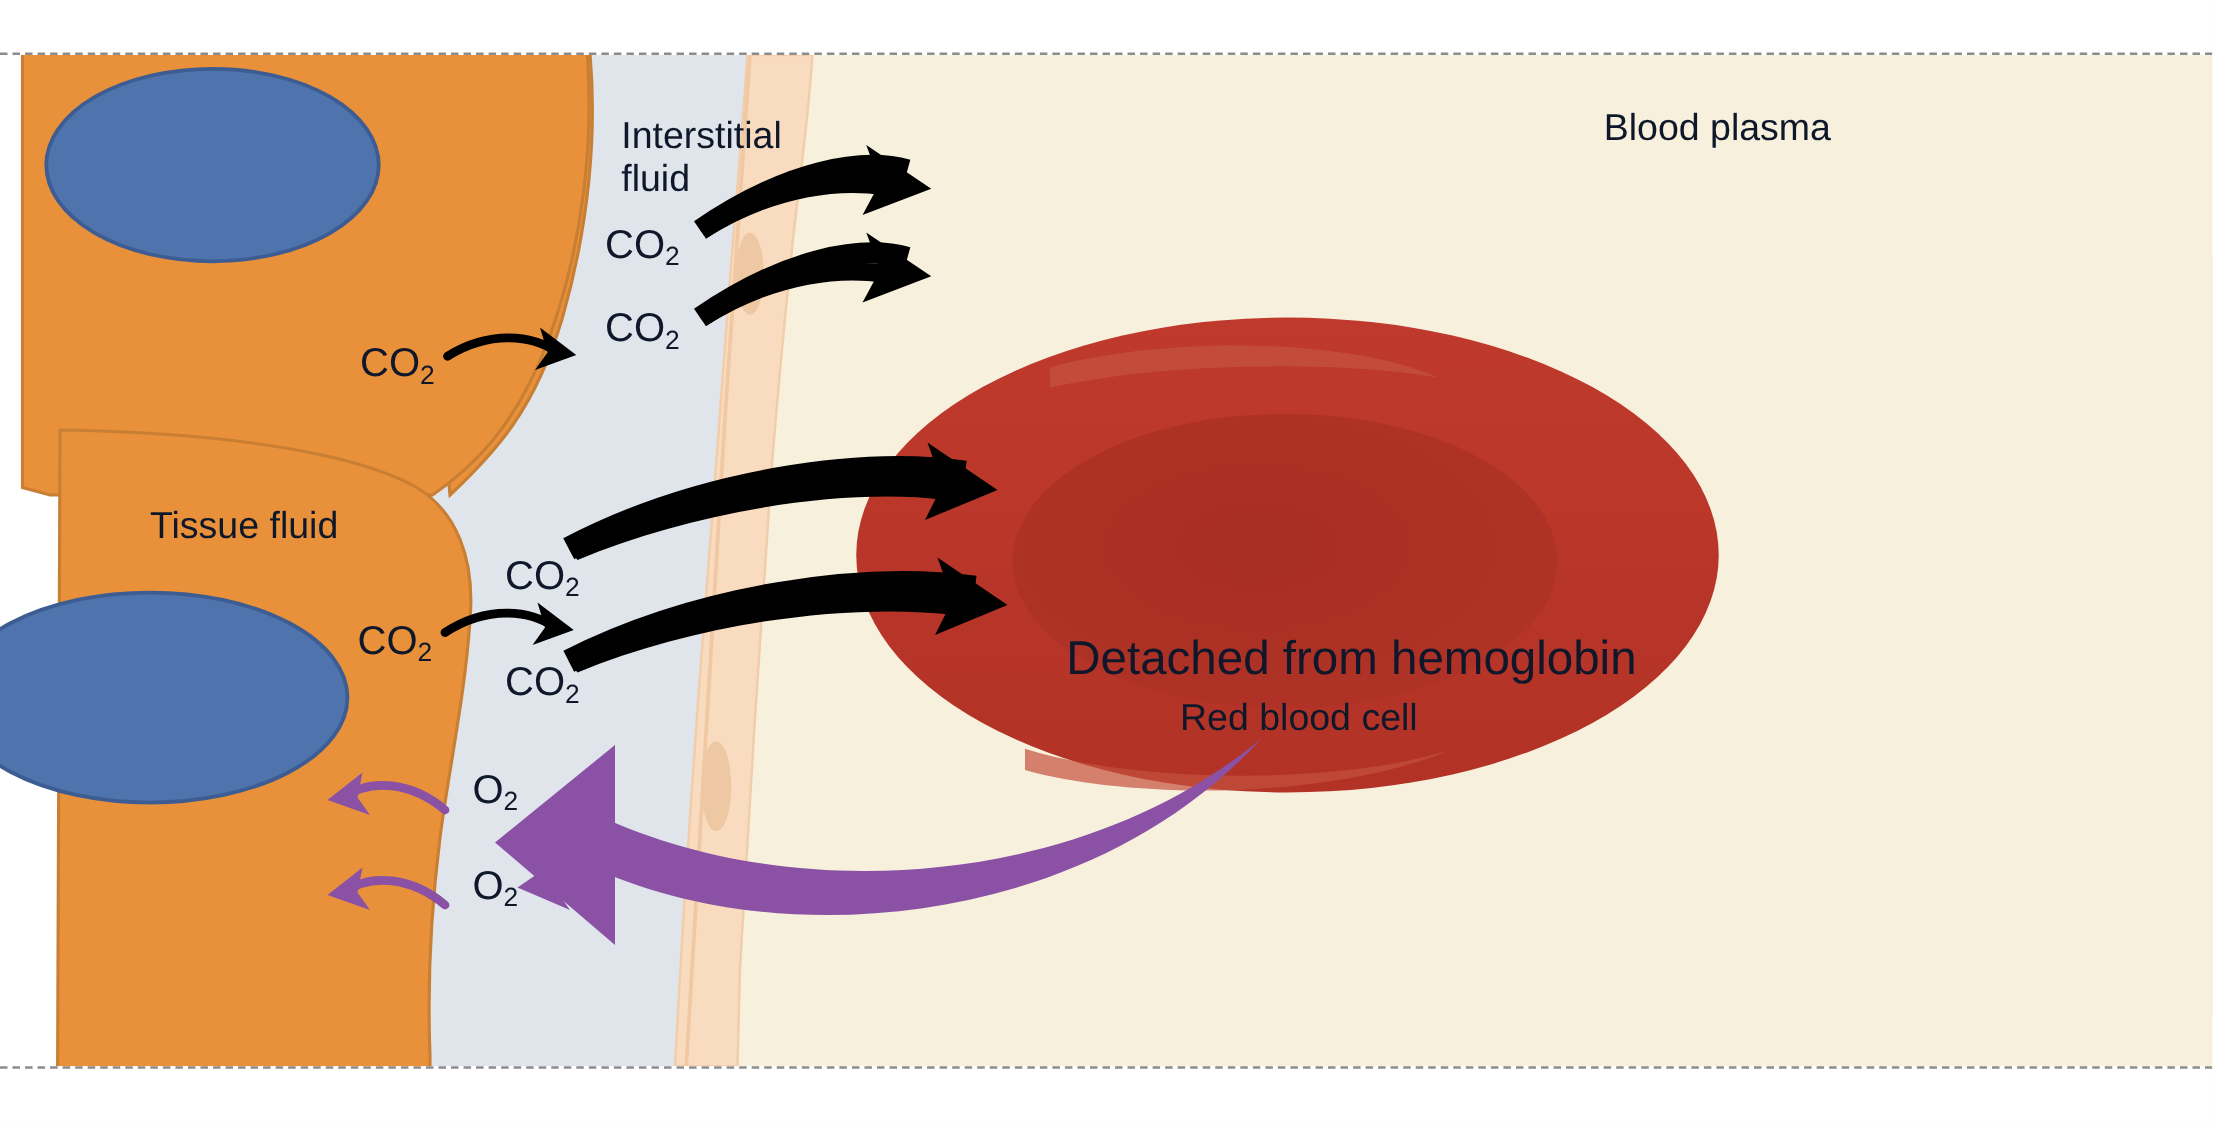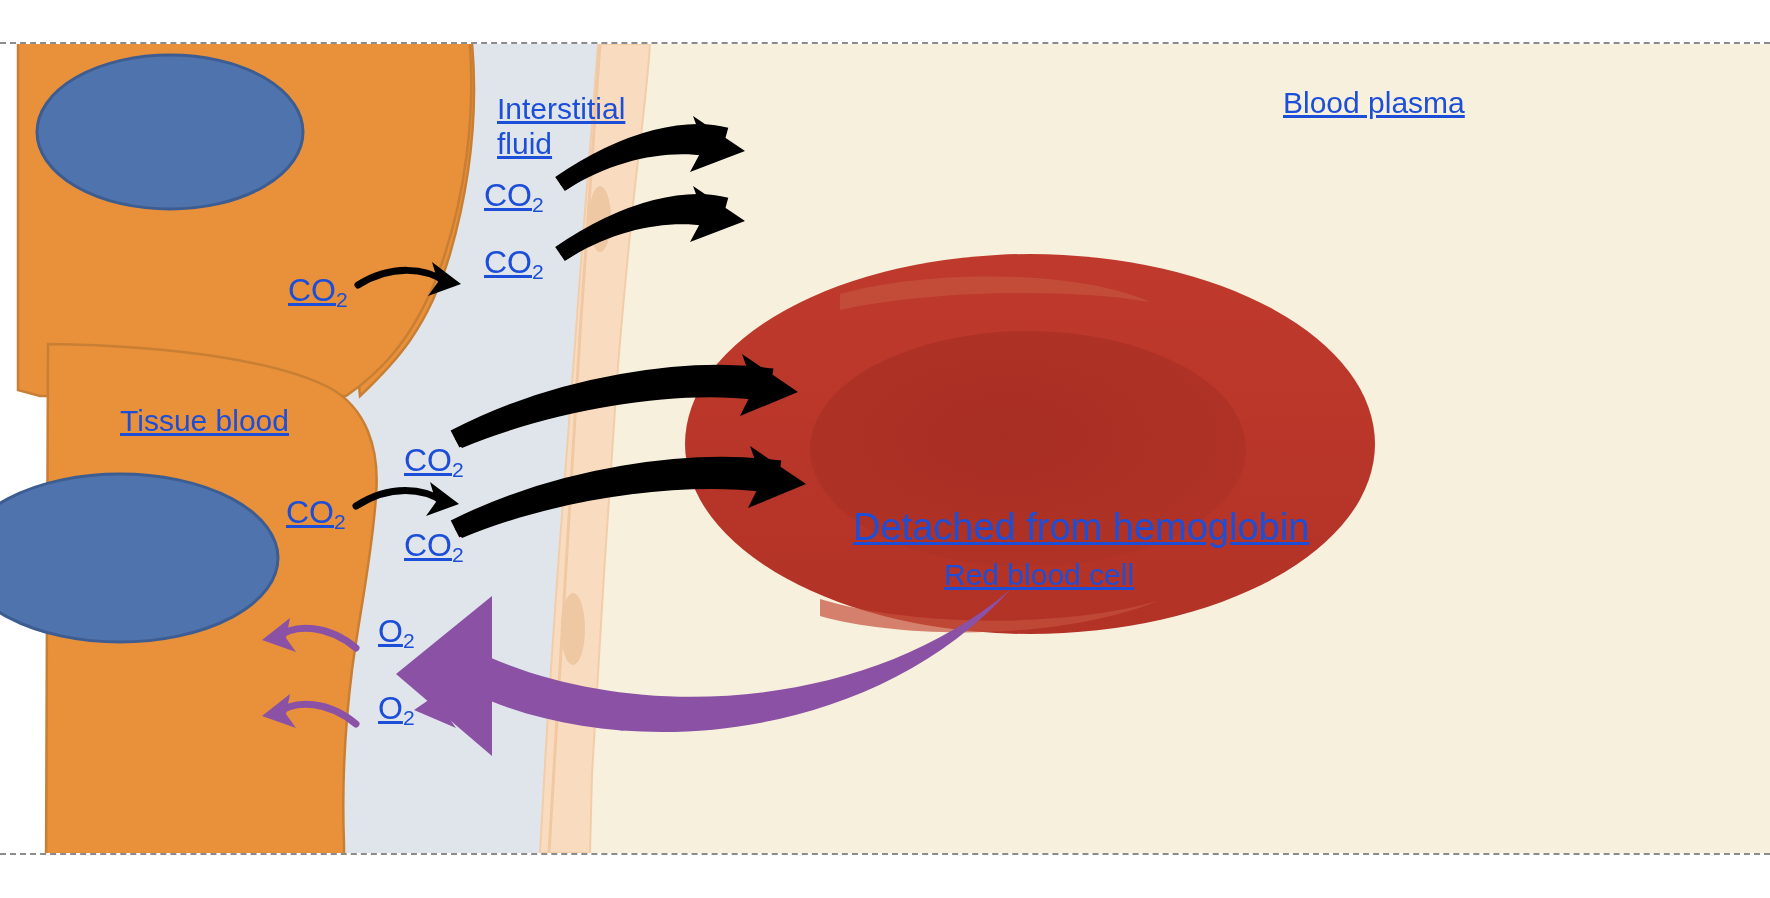--- a/index.html
+++ b/index.html
@@ -35,26 +35,25 @@
     top: 44px;
     width: 1770px;
     height: 809px;
     overflow: hidden;
   }
   #scene svg { display: block; }
 
   
   .lbl {
     position: absolute;
-    color: #1d4ed8;
+    color: #0f172a;
     font-family: "Liberation Sans", sans-serif;
     white-space: nowrap;
     line-height: 1.12;
     user-select: none;
-    text-decoration: underline;
   }
   .lbl sub {
     font-size: 0.66em;
     vertical-align: baseline;
     position: relative;
     top: 0.30em;
     line-height: 0;
   }
   .mol   { font-size: 32px; }
 
@@ -211,21 +210,21 @@
   <div class="lbl" id="label-interstitial-fluid">
     <span>Interstitial</span><br>
     <span>fluid</span>
   </div>
 
   <div class="lbl" id="label-blood-plasma">
     <span>Blood plasma</span>
   </div>
 
   <div class="lbl" id="label-tissue-cell">
-    <span>Tissue blood</span>
+    <span>Tissue fluid</span>
   </div>
 
   <div class="lbl" id="label-detached">
     <span>Detached from hemoglobin</span>
   </div>
 
   <div class="lbl" id="label-red-blood-cell">
     <span>Red blood cell</span>
   </div>
 

